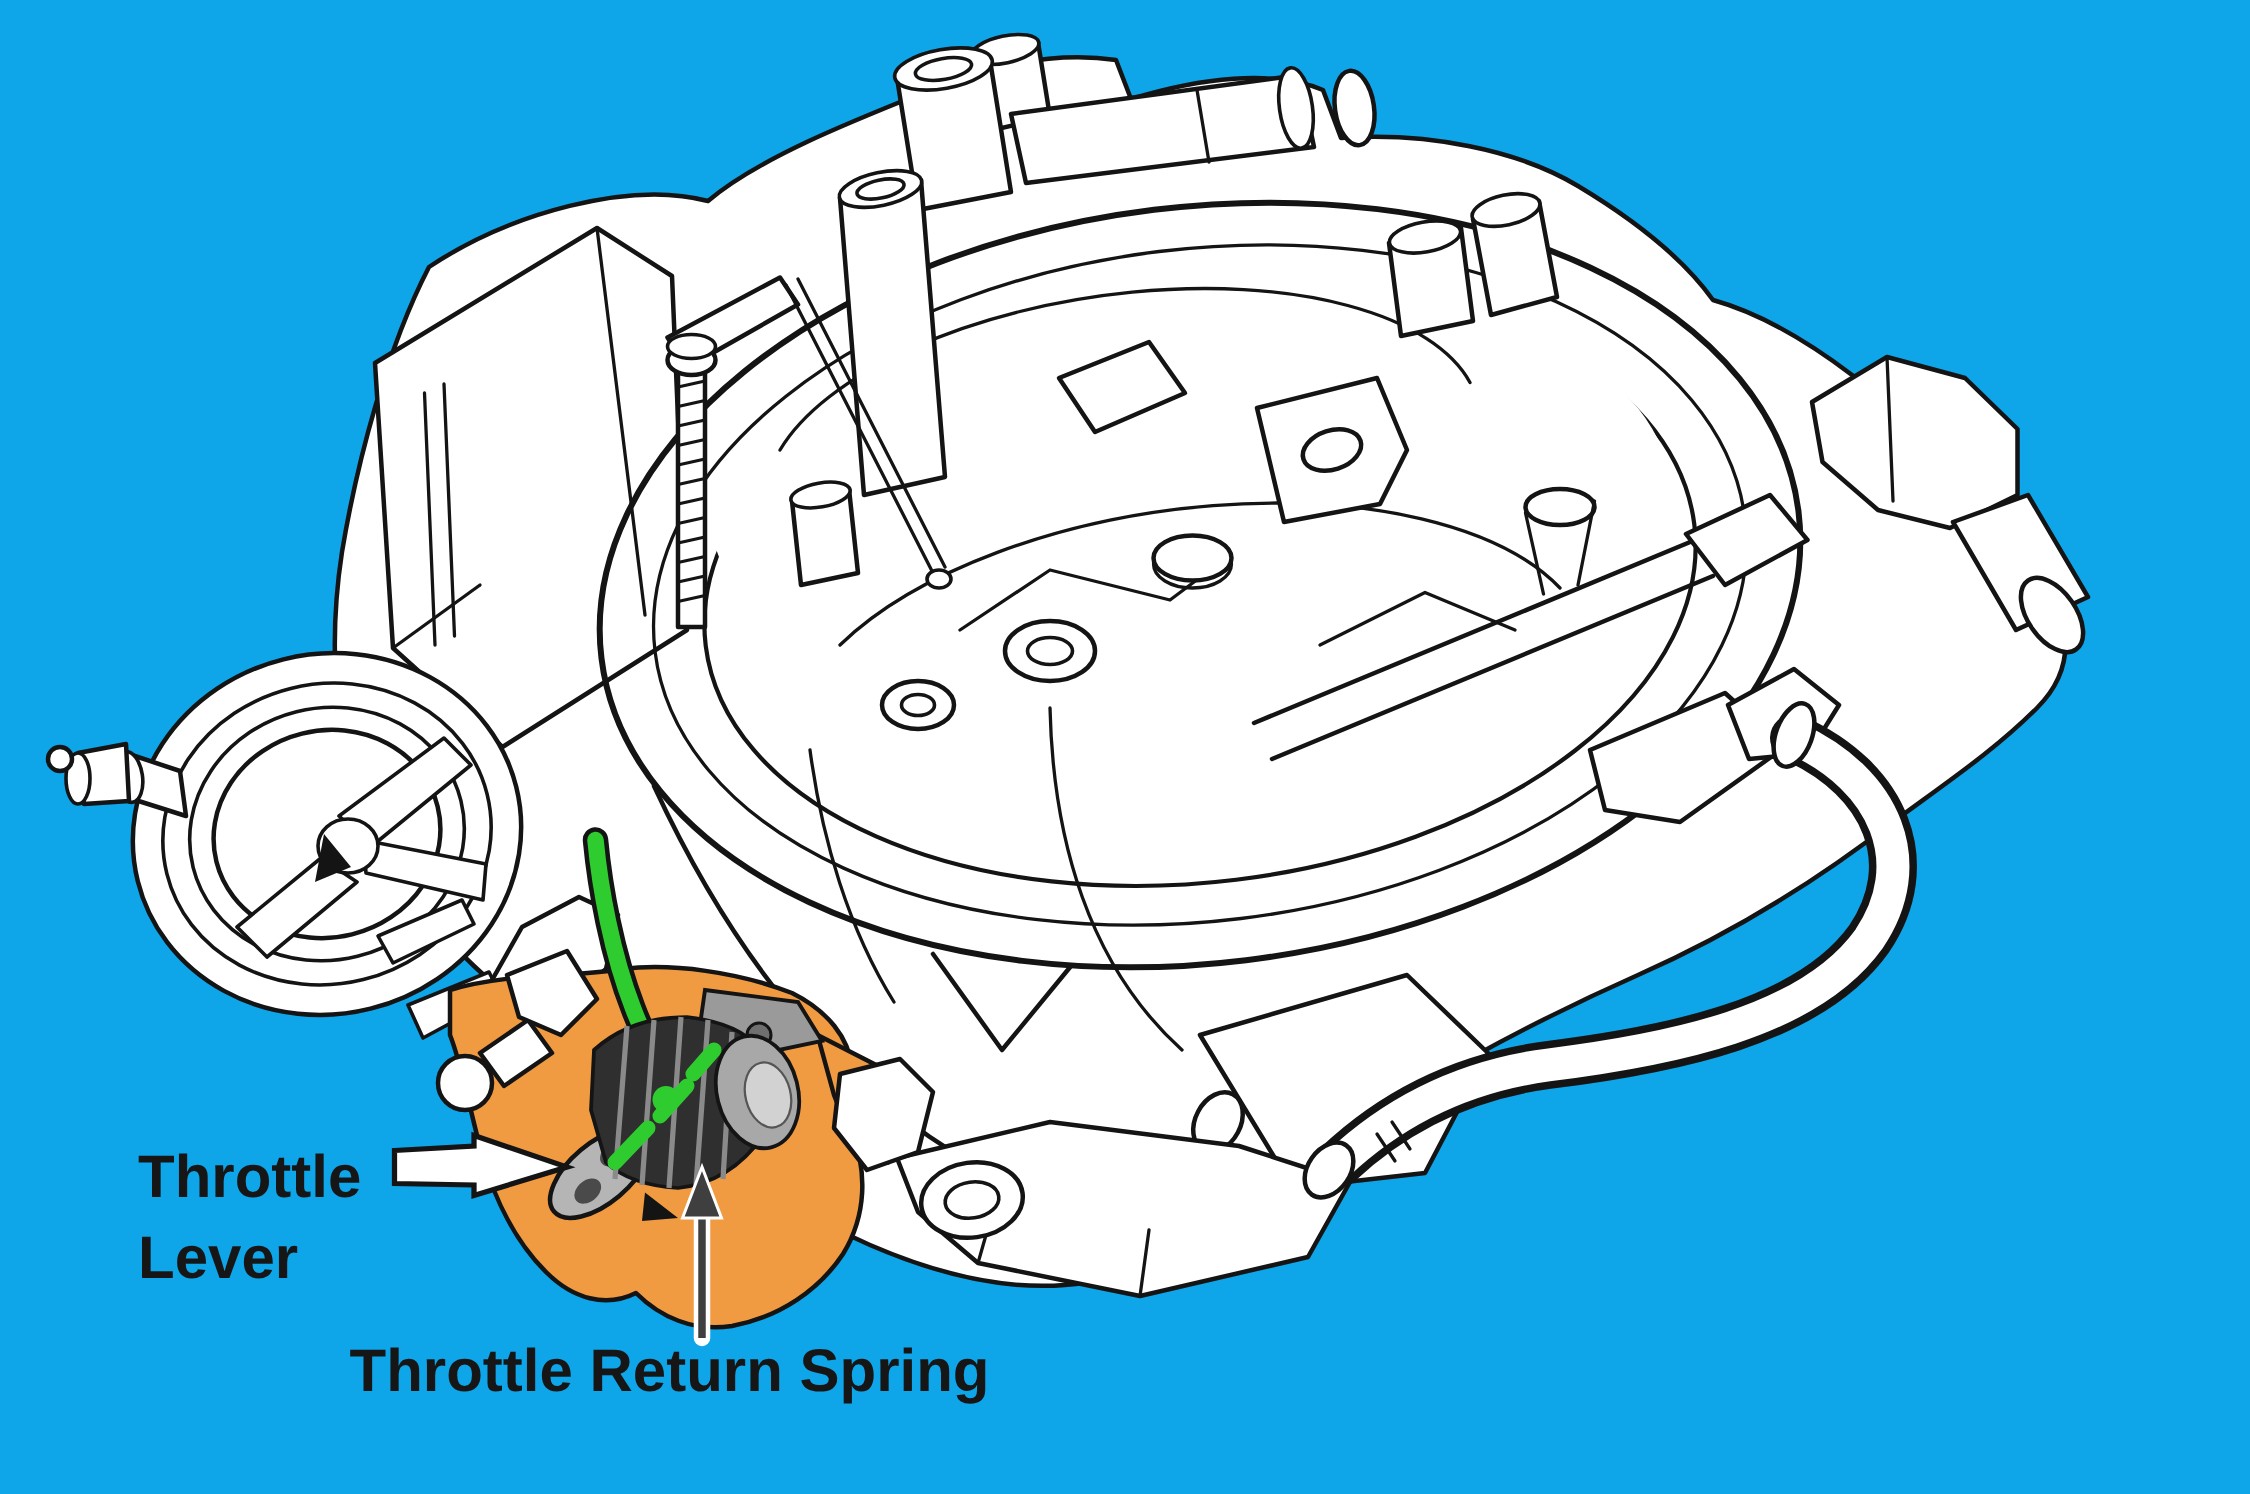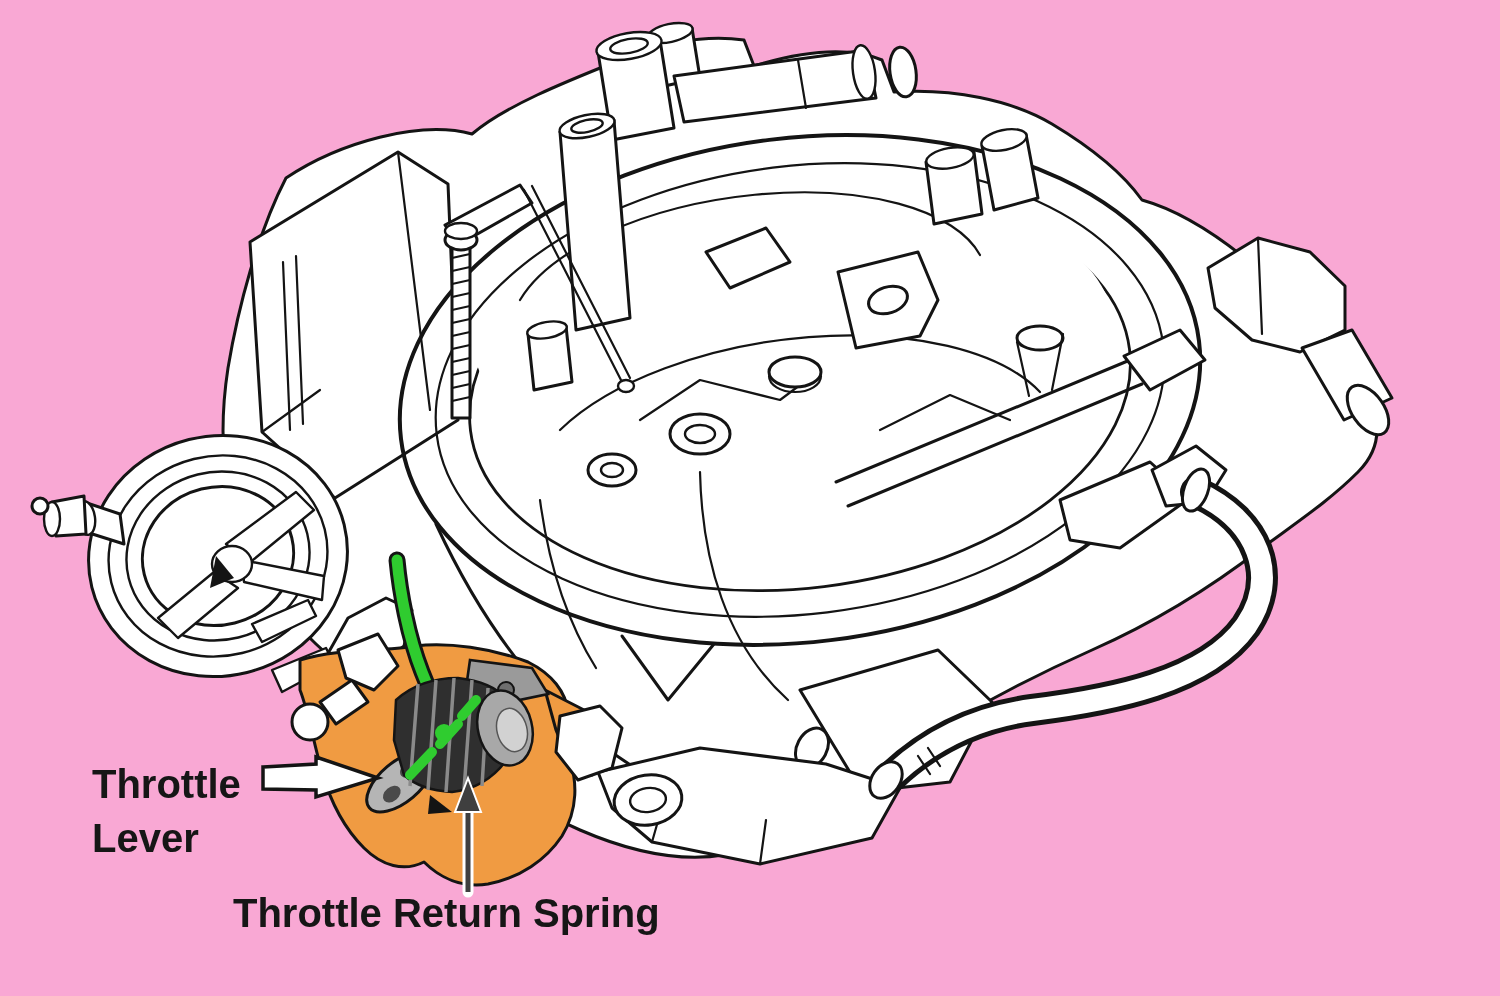--- a/index.html
+++ b/index.html
@@ -1,17 +1,17 @@
 <!DOCTYPE html>
 <html><head>
 <meta charset="utf-8">
 <style>
   html,body{margin:0;padding:0;background:#ffffff;}
   .stage{
-    position:relative;width:1500px;height:996px;background:#f9a8d4;overflow:hidden;
+    position:relative;width:1500px;height:996px;background:#0ea5e9;overflow:hidden;
     font-family:"Liberation Sans",sans-serif;
   }
   svg{display:block;position:absolute;left:0;top:0;}
   
   .wt{fill:#ffffff;stroke:#141414;stroke-width:3;stroke-linejoin:round;}
   .wt2{fill:#ffffff;stroke:#141414;stroke-width:2.4;stroke-linejoin:round;}
   .ln{fill:none;stroke:#141414;stroke-width:3;stroke-linecap:round;stroke-linejoin:round;}
   .ln2{fill:none;stroke:#141414;stroke-width:2.2;stroke-linecap:round;stroke-linejoin:round;}
   .lbl{font-family:"Liberation Sans",sans-serif;font-weight:700;font-size:40px;fill:#161616;}
 </style>

